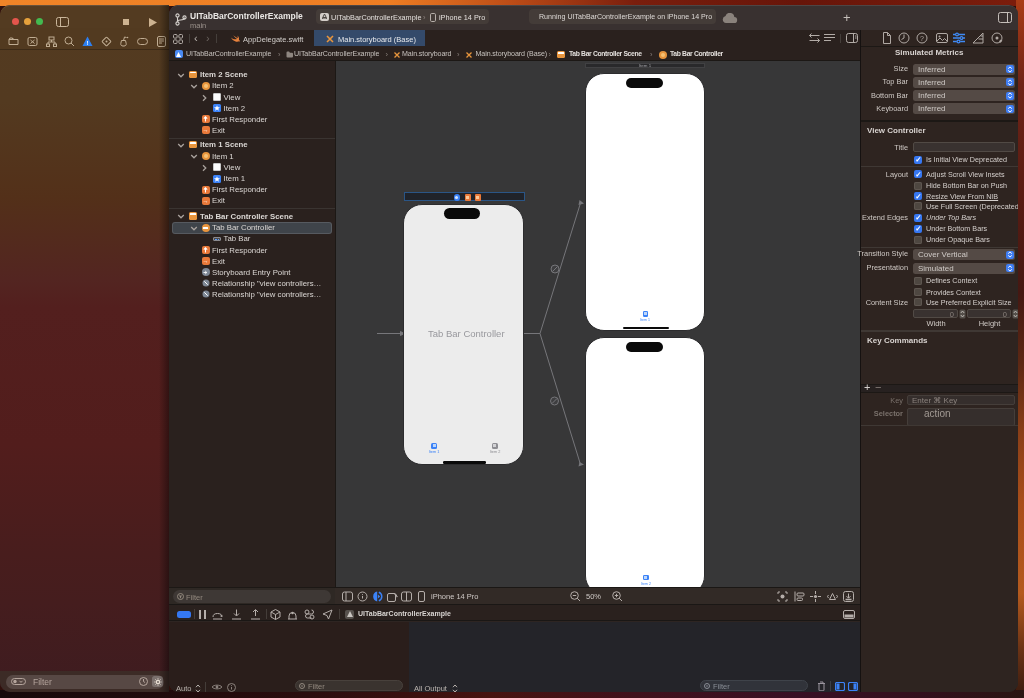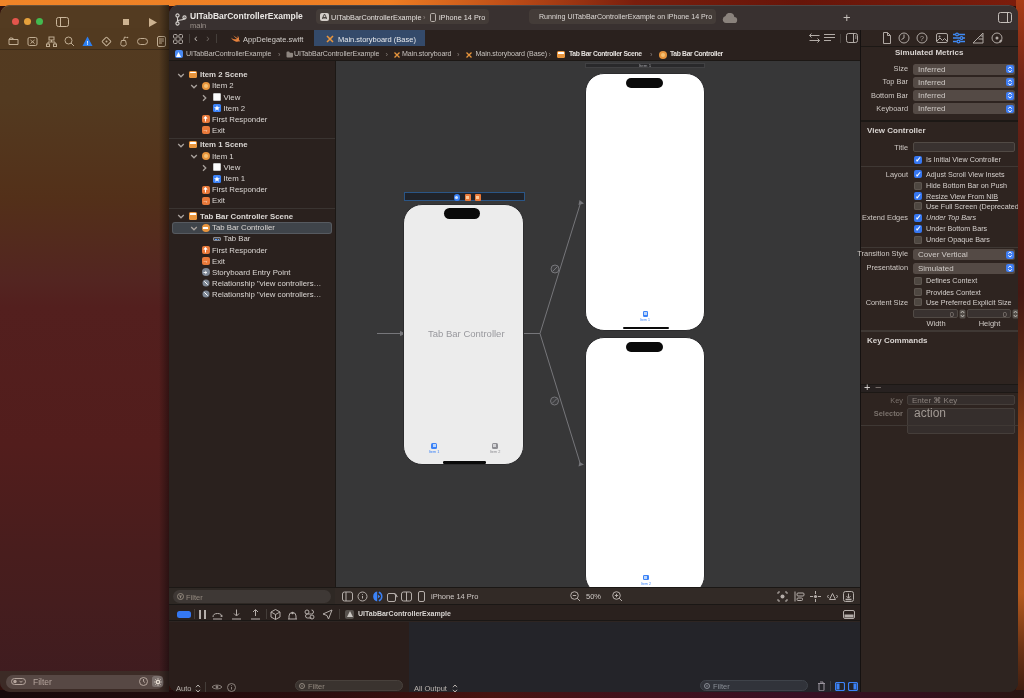--- a/index.html
+++ b/index.html
@@ -625,21 +625,21 @@
 <div class="stepcap" style="left:144.5px;top:74.9px;width:8px;height:8px;border-radius:2px;">
           <svg style="left:1.2px;top:0.8px;" width="6" height="7" viewBox="0 0 6 7">
             <path d="M1.2 2.6 L3 0.9 L4.8 2.6 M1.2 4.4 L3 6.1 L4.8 4.4" fill="none" stroke="#fff" stroke-width="1"></path>
           </svg>
         </div>
 <div class="hr" style="left:0;top:90px;width:158px;background:#1c1815;height:1.5px;"></div>
 <div class="hdr" style="left:6px;top:95.5px;">View Controller</div>
 <div class="t" style="right:110px;top:112.5px;font-size:7.4px;color:#cfc9c5;">Title</div>
 <div class="abs" style="left:52px;top:112px;width:102px;height:10px;background:#393230;border:1px solid #514a45;border-radius:2px;"></div>
 <div class="icheck on" style="left:53px;top:125.5px;"></div>
-<div class="t" style="left:65px;top:125.0px;font-size:7.2px;color:#d5d0cd;">Is Initial View Controller</div>
+<div class="t" style="left:65px;top:125.0px;font-size:7.2px;color:#d5d0cd;">Is Initial View Deprecated</div>
 <div class="hr" style="left:0;top:135.5px;width:158px;"></div>
 <div class="t" style="right:110px;top:139.5px;font-size:7.4px;color:#cfc9c5;">Layout</div>
 <div class="icheck on" style="left:53px;top:140.0px;"></div>
 <div class="t" style="left:65px;top:139.5px;font-size:7.2px;color:#d5d0cd;">Adjust Scroll View Insets</div>
 <div class="icheck off" style="left:53px;top:151.5px;"></div>
 <div class="t" style="left:65px;top:151.0px;font-size:7.2px;color:#d5d0cd;">Hide Bottom Bar on Push</div>
 <div class="icheck on" style="left:53px;top:162.0px;"></div>
 <div class="t" style="left:65px;top:161.5px;font-size:7.2px;color:#d5d0cd;text-decoration:underline;">Resize View From NIB</div>
 <div class="icheck off" style="left:53px;top:172.0px;"></div>
 <div class="t" style="left:65px;top:171.5px;font-size:7.2px;color:#d5d0cd;">Use Full Screen (Deprecated)</div>
@@ -685,17 +685,17 @@
 <div class="t" style="left:52px;width:46px;top:288.5px;text-align:center;font-size:7.5px;color:#cfc9c5;">Width</div>
 <div class="t" style="left:106px;width:45px;top:288.5px;text-align:center;font-size:7.5px;color:#cfc9c5;">Height</div>
 <div class="hr" style="left:0;top:300px;width:158px;height:1.5px;"></div>
 <div class="hdr" style="left:6px;top:306px;">Key Commands</div>
 <div class="abs" style="left:0;top:353.5px;width:158px;height:9px;background:#272120;border-top:1px solid #1c1815;border-bottom:1px solid #1c1815;"></div>
 <div class="t" style="left:3px;top:351px;font-size:11px;color:#d5d0cd;">+</div>
 <div class="t" style="left:14px;top:351px;font-size:11px;color:#8a817c;">−</div>
 <div class="t" style="right:115px;top:366.0px;font-size:7.4px;color:#7a716b;">Key</div>
 <div class="abs" style="left:46px;top:365px;width:108px;height:10px;background:#352e2c;border:1px solid #453e3a;border-radius:2px;color:#8a817c;font-size:8px;line-height:9px;padding-left:4px;">Enter ⌘ Key</div>
 <div class="t" style="right:115px;top:379.0px;font-size:7.4px;color:#7a716b;font-weight:bold;">Selector</div>
-<div class="abs" style="left:46px;top:378px;width:108px;height:26px;background:#352e2c;border:1px solid #453e3a;border-radius:2px;color:#a29a94;font-size:12px;line-height:9px;padding-left:6px;">action</div>
+<div class="abs" style="left:46px;top:378px;width:108px;height:18px;background:#352e2c;border:1px solid #453e3a;border-radius:2px;color:#a29a94;font-size:10px;line-height:9px;padding-left:16px;">action</div>
 <div class="hr" style="left:0;top:394.5px;width:158px;"></div>
 </div>
 </div>
 </div>
 
 </body></html>

